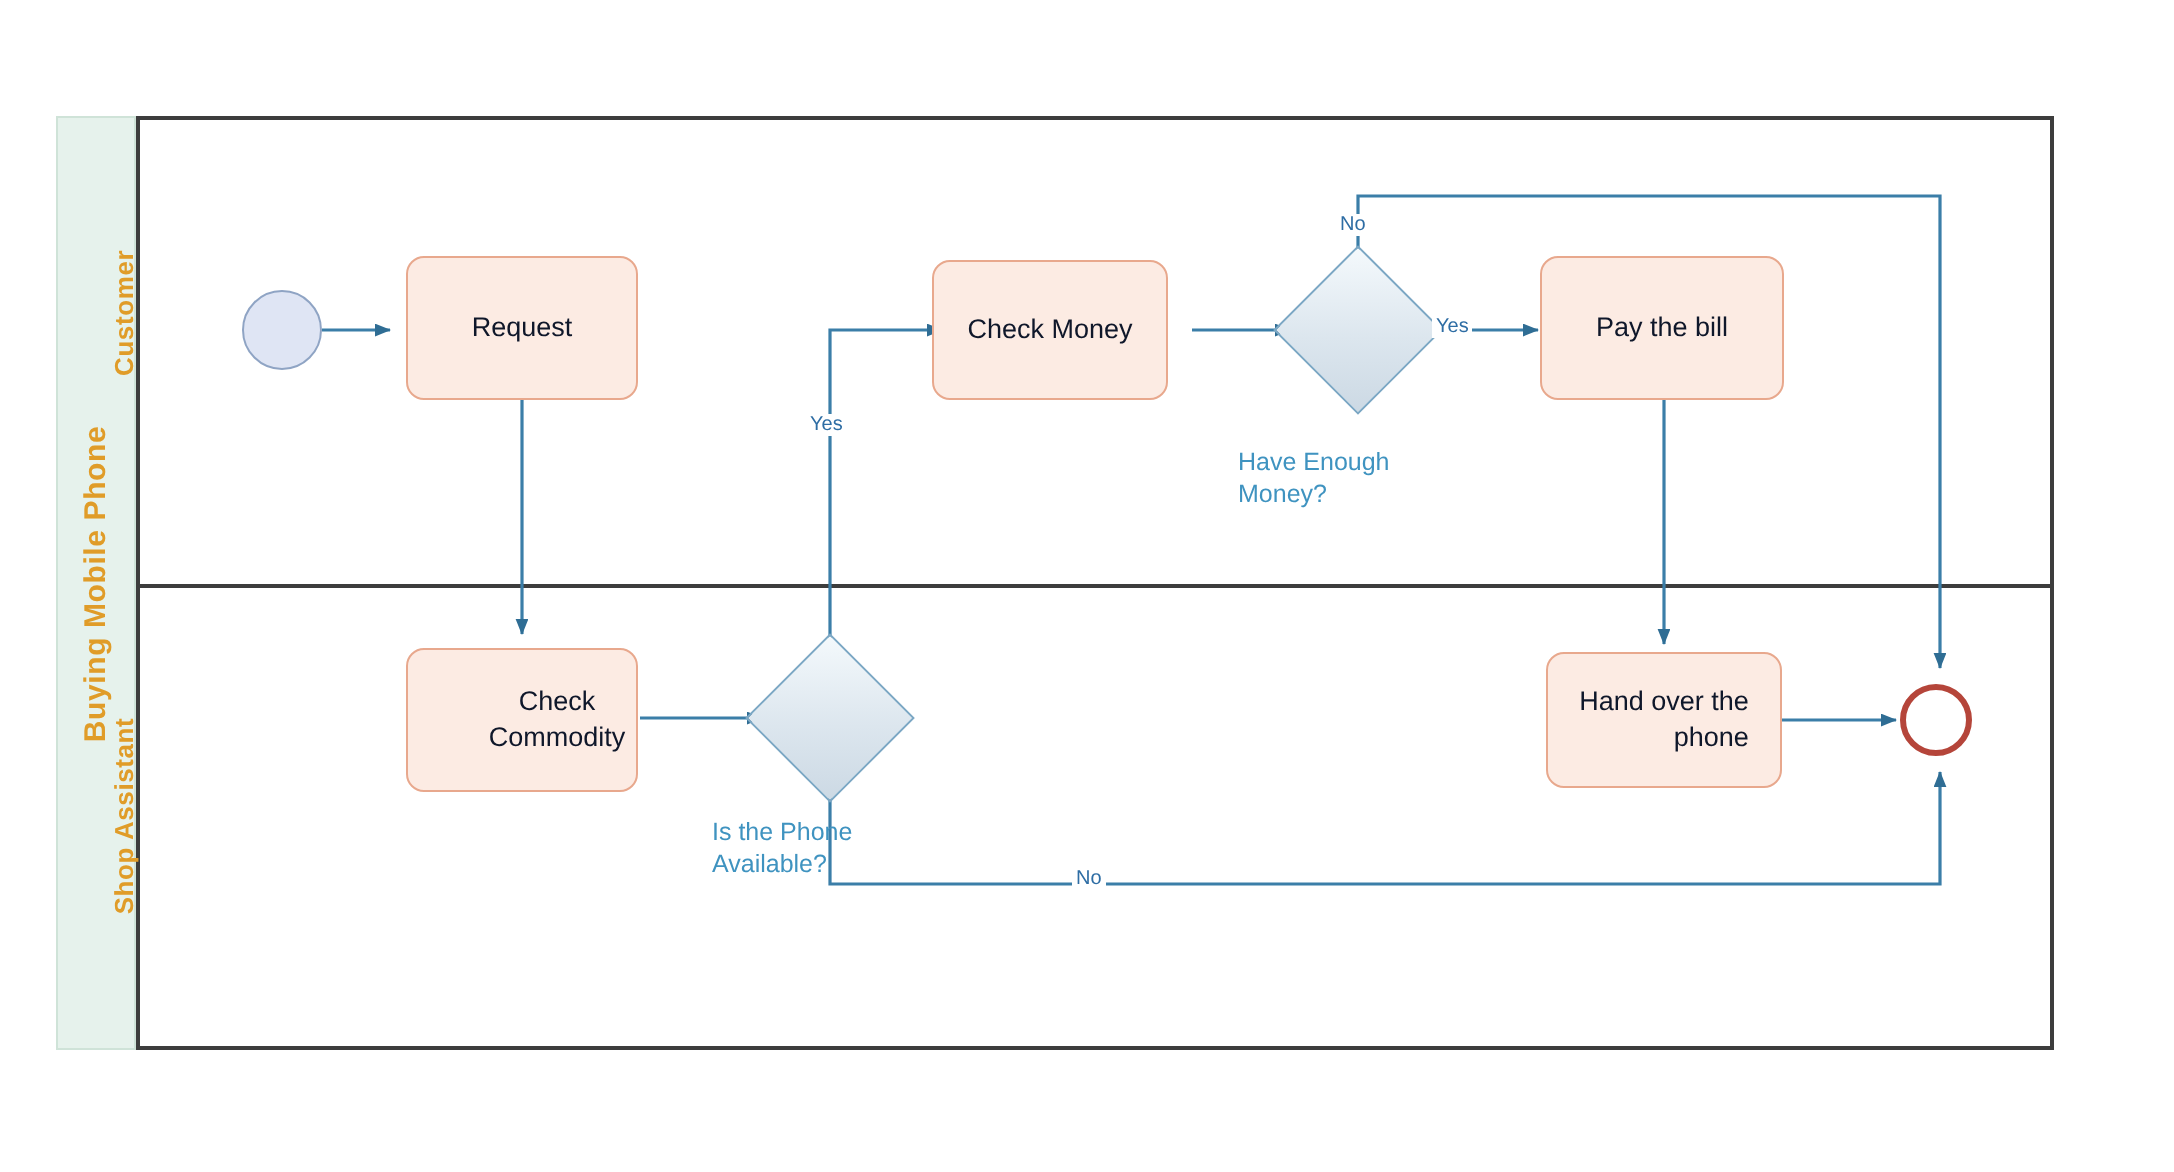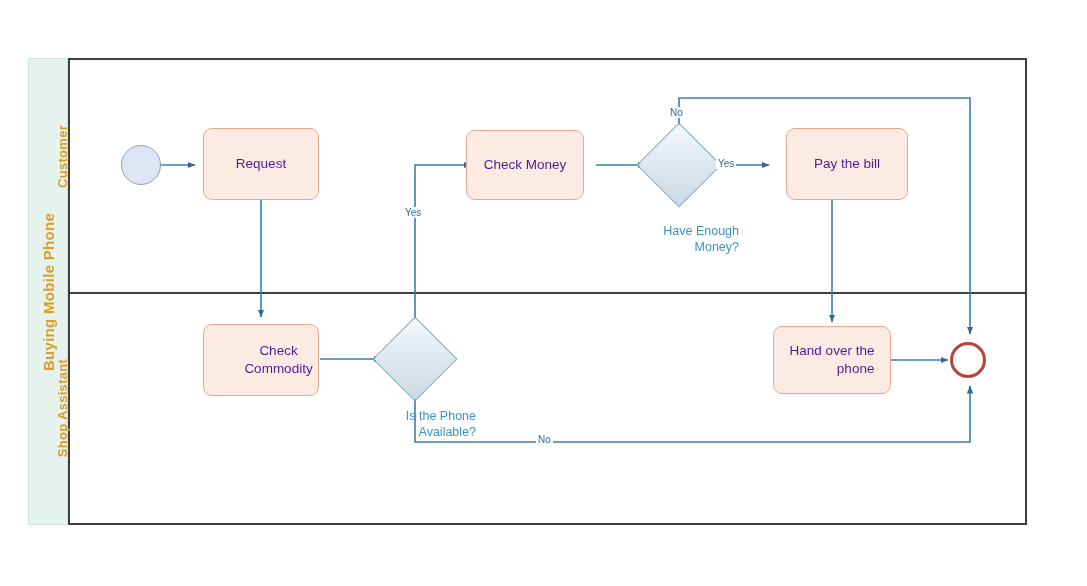--- a/index.html
+++ b/index.html
@@ -87,21 +87,21 @@
   .task {
     position: absolute;
     background: #fcebe3;
     border: 1.5px solid #e8a88d;
     border-radius: 9px;
     box-sizing: border-box;
     display: flex;
     align-items: center;
     justify-content: center;
     text-align: center;
-    color: #4c1d95;
+    color: #0f172a;
     font-size: 13.5px;
     line-height: 1.35;
     padding: 4px 6px;
   }
   .gateway {
     position: absolute;
     width: 60px;
     height: 60px;
     background: linear-gradient(135deg, #f4f9fc 0%, #dce6ee 55%, #ccd9e4 100%);
     border: 1.5px solid #7ba7c4;
@@ -134,21 +134,21 @@
     font-size: 10px;
     white-space: nowrap;
     background: #ffffff;
     padding: 0 2px;
   }
   .gw-caption {
     position: absolute;
     color: #3f93c0;
     font-size: 12.5px;
     line-height: 1.25;
-    text-align: right;
+    text-align: left;
     white-space: pre-line;
   }
 
   
   #edges {
     position: absolute;
     left: 0;
     top: 0;
     width: 1087px;
     height: 586px;
@@ -206,21 +206,21 @@
   <div class="start-event" style="left:121px; top:145px;"></div>
 
   <div class="task" style="left:203px; top:128px; width:116px; height:72px;">
     <span>Request</span>
   </div>
 
   <div class="task" style="left:466px; top:130px; width:118px; height:70px;">
     <span>Check Money</span>
   </div>
 
-  <div class="task" style="left:770px; top:128px; width:122px; height:72px;margin-left:16px;">
+  <div class="task" style="left:770px; top:128px; width:122px; height:72px;">
     <span>Pay the bill</span>
   </div>
 
   <div class="gateway" style="left:649px; top:135px;"></div>
   <div class="gw-caption" style="left:619px; top:224px; width:120px;">Have Enough
 Money?</div>
 
   <div class="task" style="left:203px; top:324px; width:116px; height:72px;">
     <span style="white-space:pre-line;margin-left:35px;">Check
 Commodity</span>

